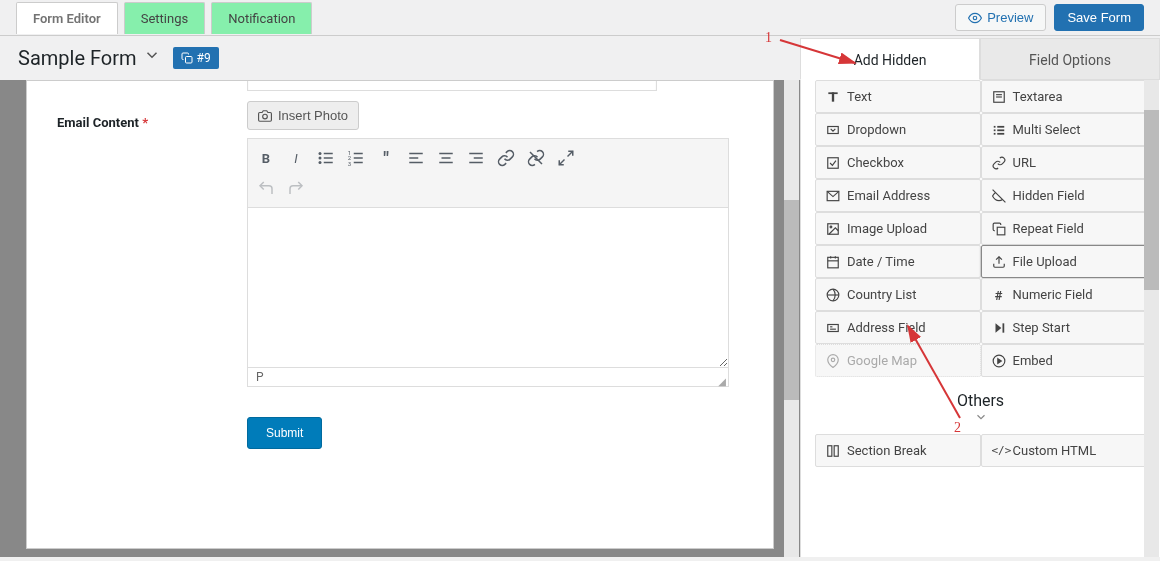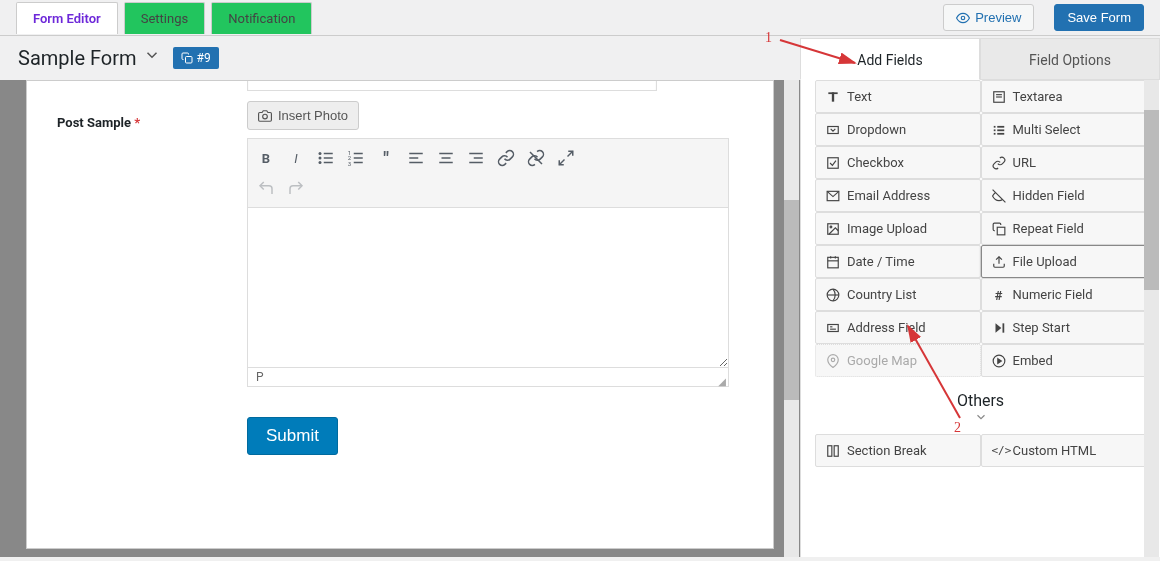--- a/index.html
+++ b/index.html
@@ -20,36 +20,36 @@
       height: 36px;
       background: #f0f0f1;
       border-bottom: 1px solid #ccc;
     }
     .top-tabs {
       display: flex;
       gap: 6px;
     }
     .top-tab {
       padding: 8px 16px;
-      background: #22c55e;
+      background: #86efac;
       border: 1px solid #ccc;
       border-bottom: none;
       cursor: pointer;
       font-size: 13px;
       color: #444;
       border-radius: 2px 2px 0 0;
     }
     .top-tab.active {
       background: #fff;
       font-weight: 600;
-      color: #6d28d9;
+      color: #737373;
     }
     .top-actions {
       display: flex;
-      gap: 20px;
+      gap: 8px;
     }
     .btn {
       padding: 5px 12px;
       font-size: 13px;
       border: 1px solid #ccc;
       background: #f6f7f7;
       cursor: pointer;
       border-radius: 3px;
       display: flex;
       align-items: center;
@@ -185,21 +185,21 @@
       bottom: -1px;
       font-size: 10px;
       color: #aaa;
     }
     .submit-btn {
       margin-top: 30px;
       background: #007cba;
       color: #fff;
       border: 1px solid #006a9e;
       padding: 8px 18px;
-      font-size: 17px;
+      font-size: 12px;
       border-radius: 3px;
       cursor: pointer;
     }
     .side-panel {
       width: 360px;
       background: #f6f7f7;
       display: flex;
       flex-direction: column;
       position: relative;
     }
@@ -351,21 +351,21 @@
     <div class="scrollbar-thumb" style="top:120px;height:200px"></div>
     <div class="stage">
       <div class="form-field" style="margin-top:-20px">
         <div class="field-label"></div>
         <div class="field-control">
           <div class="text-input"></div>
         </div>
       </div>
       <div class="form-field">
         <div class="field-label">
-          <span>Post Sample</span>
+          <span>Email Content</span>
           <span class="field-required">*</span>
         </div>
         <div class="field-control">
           <div class="editor-wrap">
             <button class="insert-photo-btn">
               <svg width="14" height="14" viewBox="0 0 24 24" fill="none" stroke="currentColor" stroke-width="2">
                   <path d="M23 19a2 2 0 01-2 2H3a2 2 0 01-2-2V8a2 2 0 012-2h4l2-3h6l2 3h4a2 2 0 012 2z"></path>
                   <circle cx="12" cy="13" r="4"></circle>
                 </svg>
               <span>Insert Photo</span>
@@ -460,21 +460,21 @@
             <div class="editor-status">P</div>
             <button class="submit-btn">Submit</button>
           </div>
         </div>
       </div>
     </div>
   </div>
 
   <div class="side-panel">
     <div class="panel-tabs">
-      <div class="panel-tab active">Add Fields</div>
+      <div class="panel-tab active">Add Hidden</div>
       <div class="panel-tab inactive">Field Options</div>
     </div>
     <div class="fields-scroll">
       <div class="field-grid">
         <div class="field-btn" style="margin-top:-6px">
             <svg class="ico" viewBox="0 0 24 24" fill="currentColor">
               <rect x="4" y="4" width="16" height="3"></rect>
               <rect x="10" y="4" width="4" height="16"></rect>
             </svg>
             <span>Text</span>

